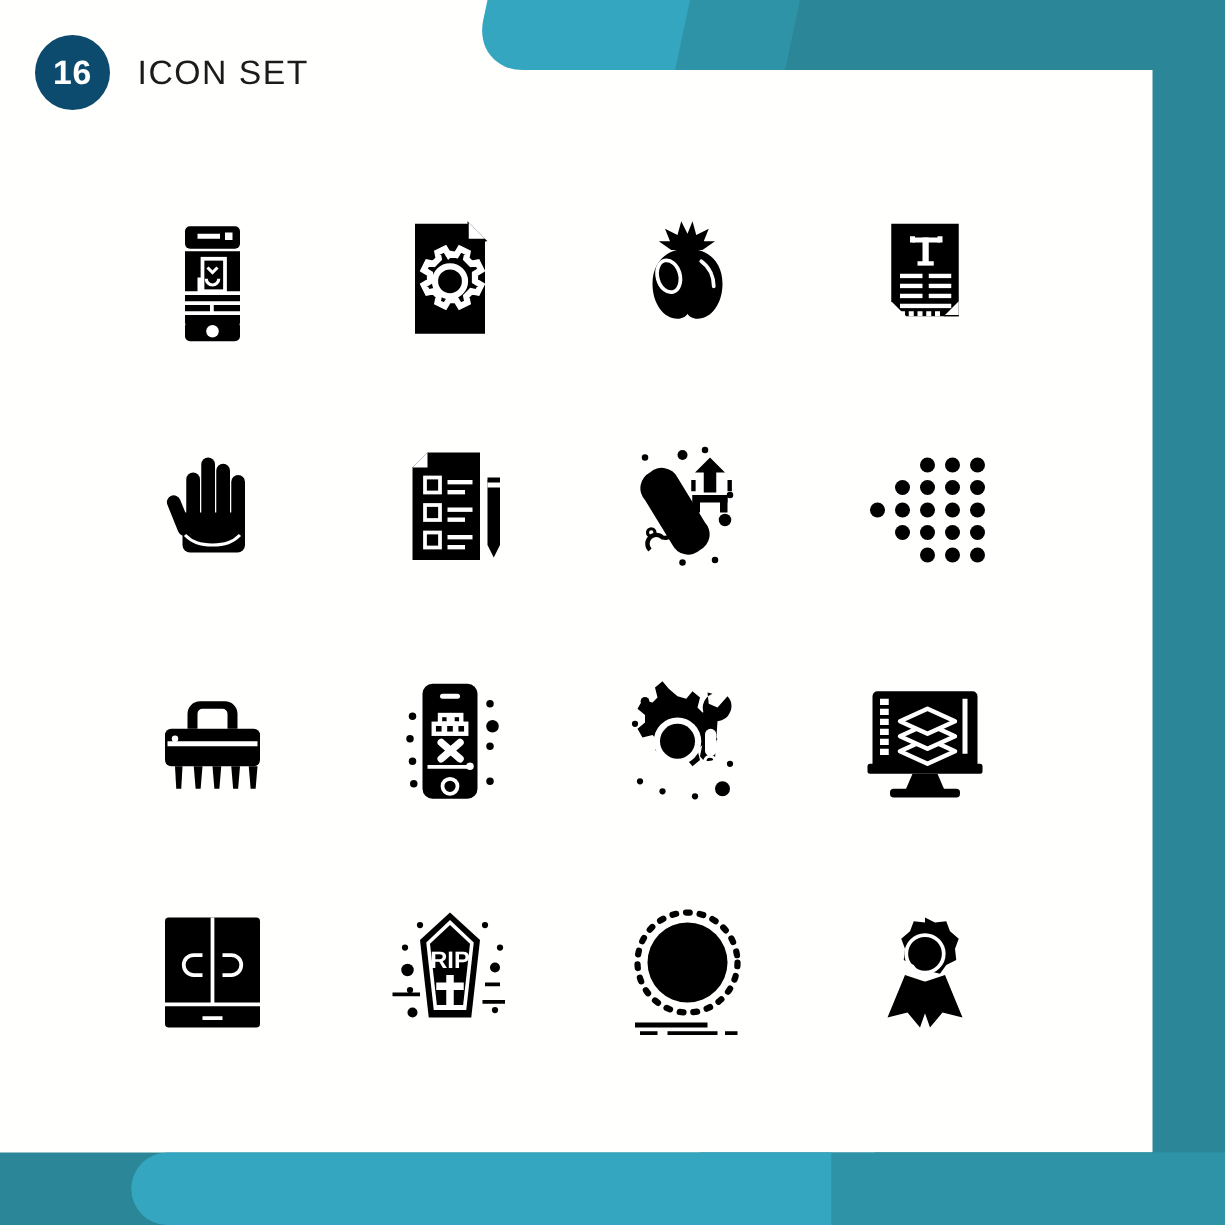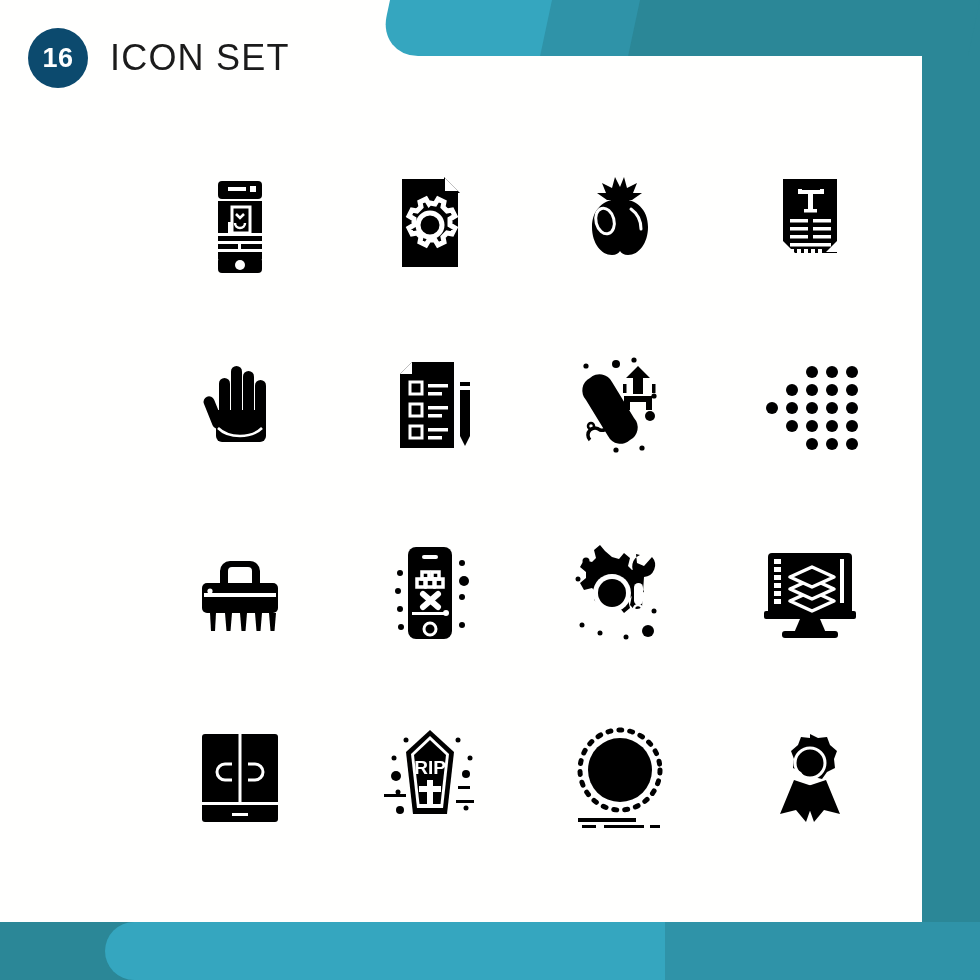--- a/index.html
+++ b/index.html
@@ -89,40 +89,40 @@
     background: #0c4a6e;
     color: #ffffff;
     display: flex;
     align-items: center;
     justify-content: center;
     font-size: 27px;
     font-weight: bold;
     letter-spacing: 0.5px;
   }
   .title {
-    font-size: 36px;
+    font-size: 27px;
     color: #1b1b1b;
     text-transform: uppercase;
     letter-spacing: 1.2px;
   }
 
   
   .grid {
     position: absolute;
     left: 110px;
     top: 130px;
     width: 760px;
     display: grid;
     grid-template-columns: repeat(4, 190px);
     grid-template-rows: repeat(4, 185px);
   }
   .cell {
     display: flex;
     align-items: center;
-    justify-content: flex-end;
+    justify-content: flex-start;
     text-decoration: underline;
   }
   .cell svg { display: block; }
 </style>
 </head>
 <body>
 
 <div id="stage">
 
   <div class="deco deco-right"></div>

